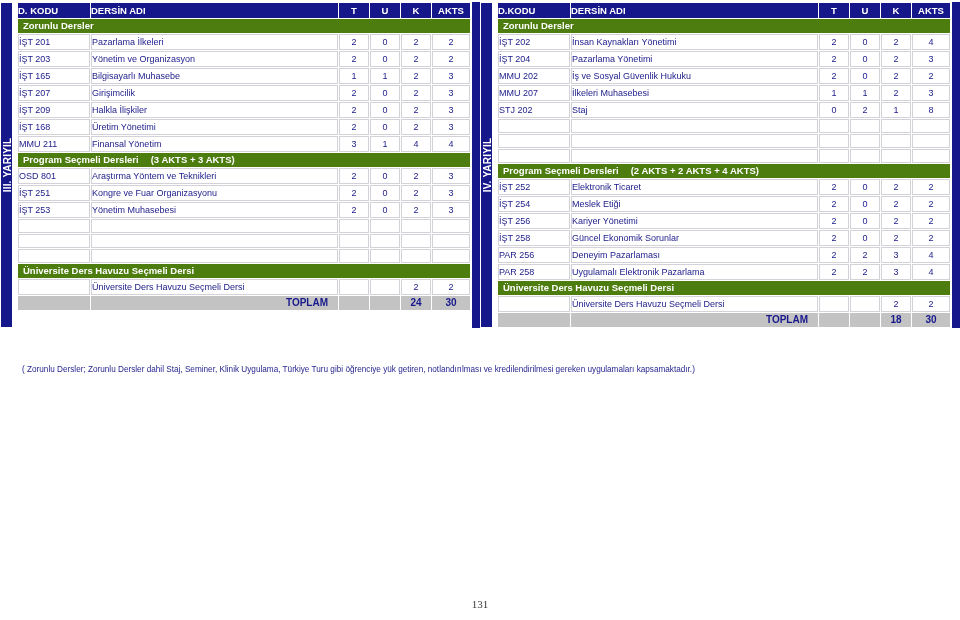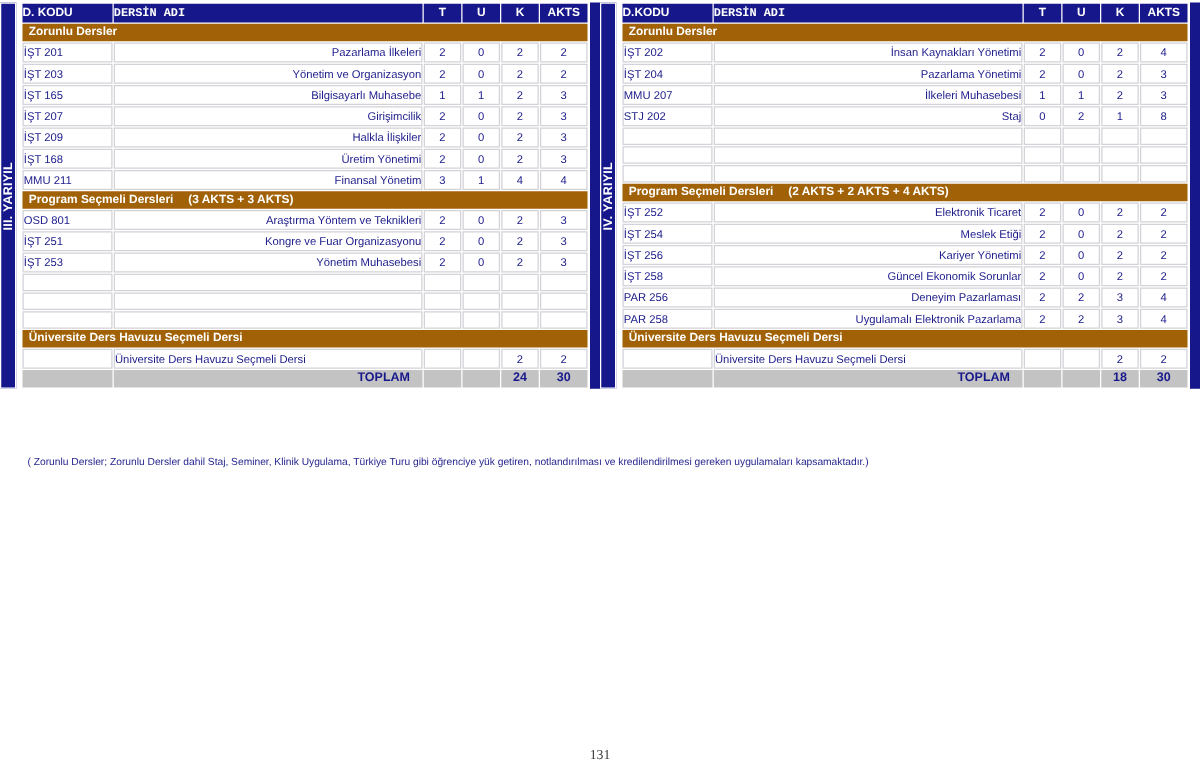--- a/index.html
+++ b/index.html
@@ -109,26 +109,26 @@
   
   tr.head th {
     background: #17178c;
     color: #ffffff;
     font-weight: bold;
     font-size: 9.5px;
     height: 15px;
     line-height: 15px;
   }
   th.h-code { text-align: left; padding-left: 5px; }
-  th.h-name { text-align: left; padding-left: 6px; font-family: Liberation Mono, monospace; }
+  th.h-name { text-align: left; padding-left: 6px; }
   th.h-num  { text-align: center; }
 
   
   tr.band td {
-    background: #a16207;
+    background: #4d7c0f;
     color: #ffffff;
     font-weight: bold;
     font-size: 9.5px;
     text-align: left;
     padding-left: 5px;
     height: 14px;
     line-height: 14px;
   }
   tr.band td .band-note {
     font-weight: bold;
@@ -137,21 +137,21 @@
 
   
   td.cell {
     background: #ffffff;
     border: 1px solid #d2d2d8;
     height: 13px;
     line-height: 13px;
     box-sizing: border-box;
   }
   td.code { text-align: left; padding-left: 5px; }
-  td.name { text-align: right; padding-left: 6px; }
+  td.name { text-align: left; padding-left: 6px; }
   td.num  { text-align: center; }
   td.name-indent { text-align: left; padding-left: 16px; }
 
   
   tr.total td {
     background: #c3c3c3;
     border: none;
     font-weight: bold;
     height: 14px;
     line-height: 14px;
@@ -391,20 +391,28 @@
               </tr>
               <tr>
                 <td class="cell code">İŞT 204</td>
                 <td class="cell name">Pazarlama Yönetimi</td>
                 <td class="cell num">2</td>
                 <td class="cell num">0</td>
                 <td class="cell num">2</td>
                 <td class="cell num">3</td>
               </tr>
               <tr>
+                <td class="cell code">MMU 202</td>
+                <td class="cell name">İş ve Sosyal Güvenlik Hukuku</td>
+                <td class="cell num">2</td>
+                <td class="cell num">0</td>
+                <td class="cell num">2</td>
+                <td class="cell num">2</td>
+              </tr>
+              <tr>
                 <td class="cell code">MMU 207</td>
                 <td class="cell name">İlkeleri Muhasebesi</td>
                 <td class="cell num">1</td>
                 <td class="cell num">1</td>
                 <td class="cell num">2</td>
                 <td class="cell num">3</td>
               </tr>
               <tr>
                 <td class="cell code">STJ 202</td>
                 <td class="cell name">Staj</td>

